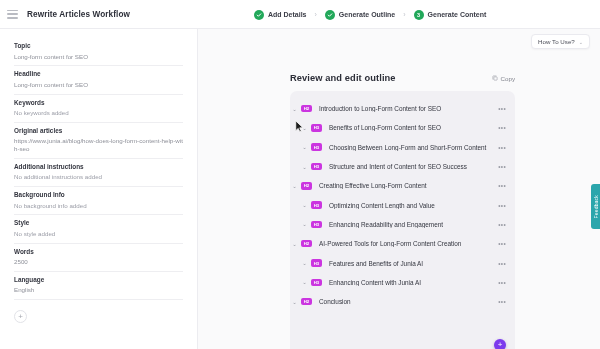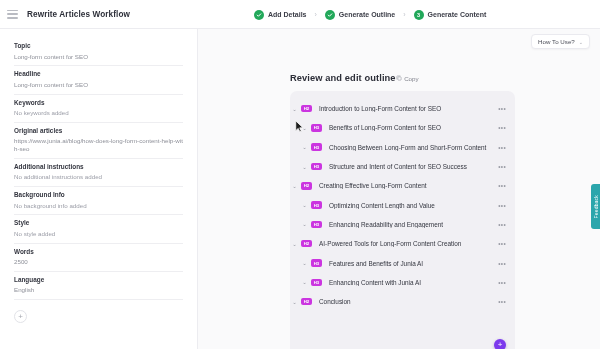--- a/index.html
+++ b/index.html
@@ -71,21 +71,21 @@
     position: absolute; right: 10px; top: 5px;
     background: #ffffff; border: 1px solid #eaeaef; border-radius: 4px;
     box-shadow: 0 1px 2px rgba(0,0,0,.04);
     padding: 3px 6px; display: flex; align-items: center; gap: 4px;
   }
   .howto-label { font-size: 6.2px; color: #4b4d57; font-weight: 500; }
   .caret { font-size: 5px; color: #9a9ca6; }
 
   .panel-head {
     position: absolute; left: 92px; top: 44px; width: 225px;
-    display: flex; align-items: center; 
+    display: flex; align-items: center; justify-content: space-between;
   }
   .panel-title { font-size: 9.3px; font-weight: 700; color: #2c2e38; letter-spacing: .1px; }
   .copy-btn { display: flex; align-items: center; gap: 2.5px; }
   .copy-btn .lbl { font-size: 6.2px; color: #82848e; }
   .copy-ico { width: 6px; height: 6px; display:block; }
 
   .outline-card {
     position: absolute; left: 92px; top: 62px; width: 225px; height: 282px;
     background: #f1f0f4; border-radius: 7px 7px 0 0;
     padding: 6px 0 0 0;

